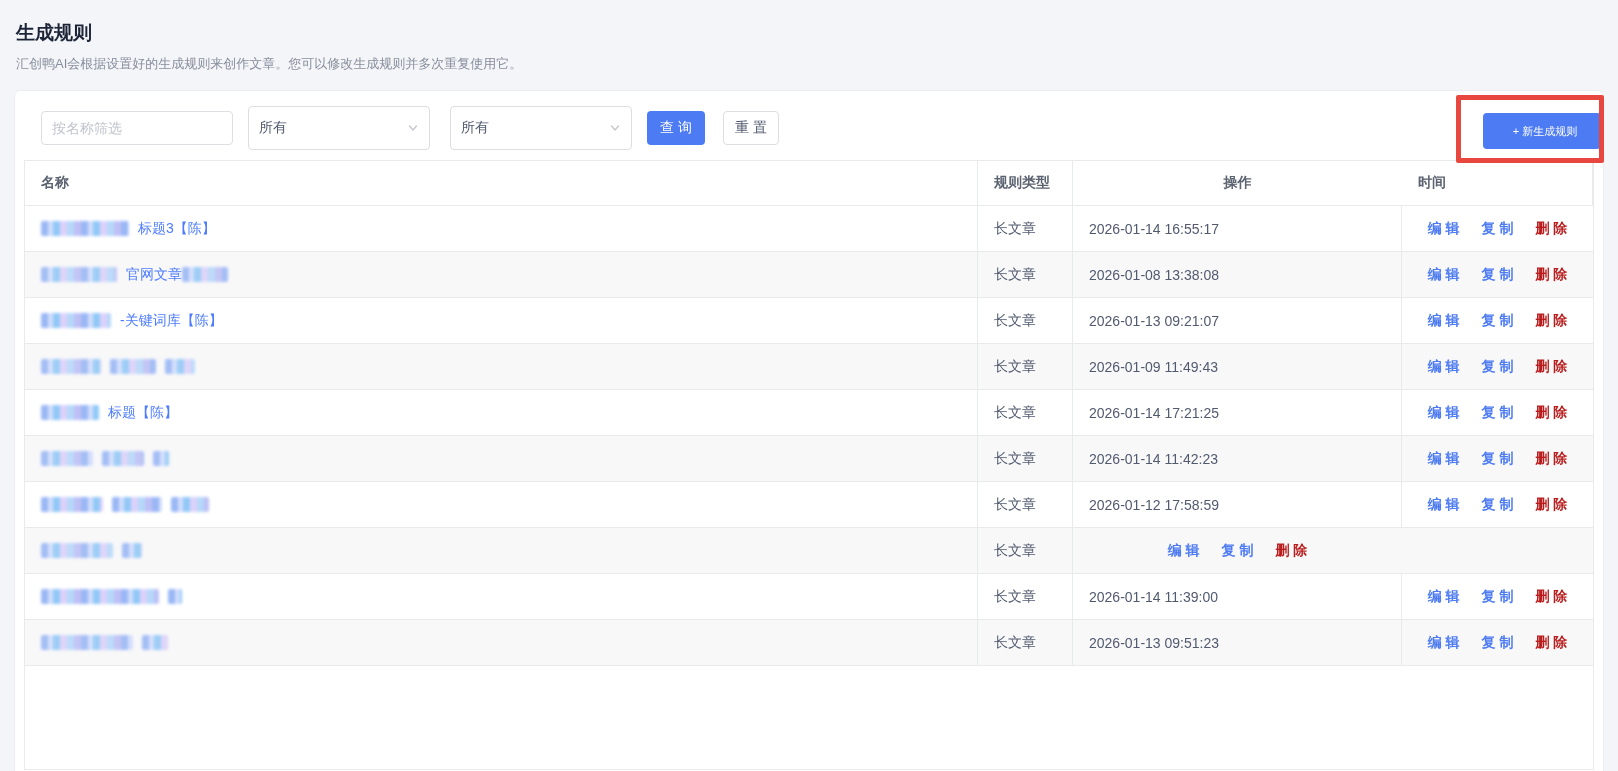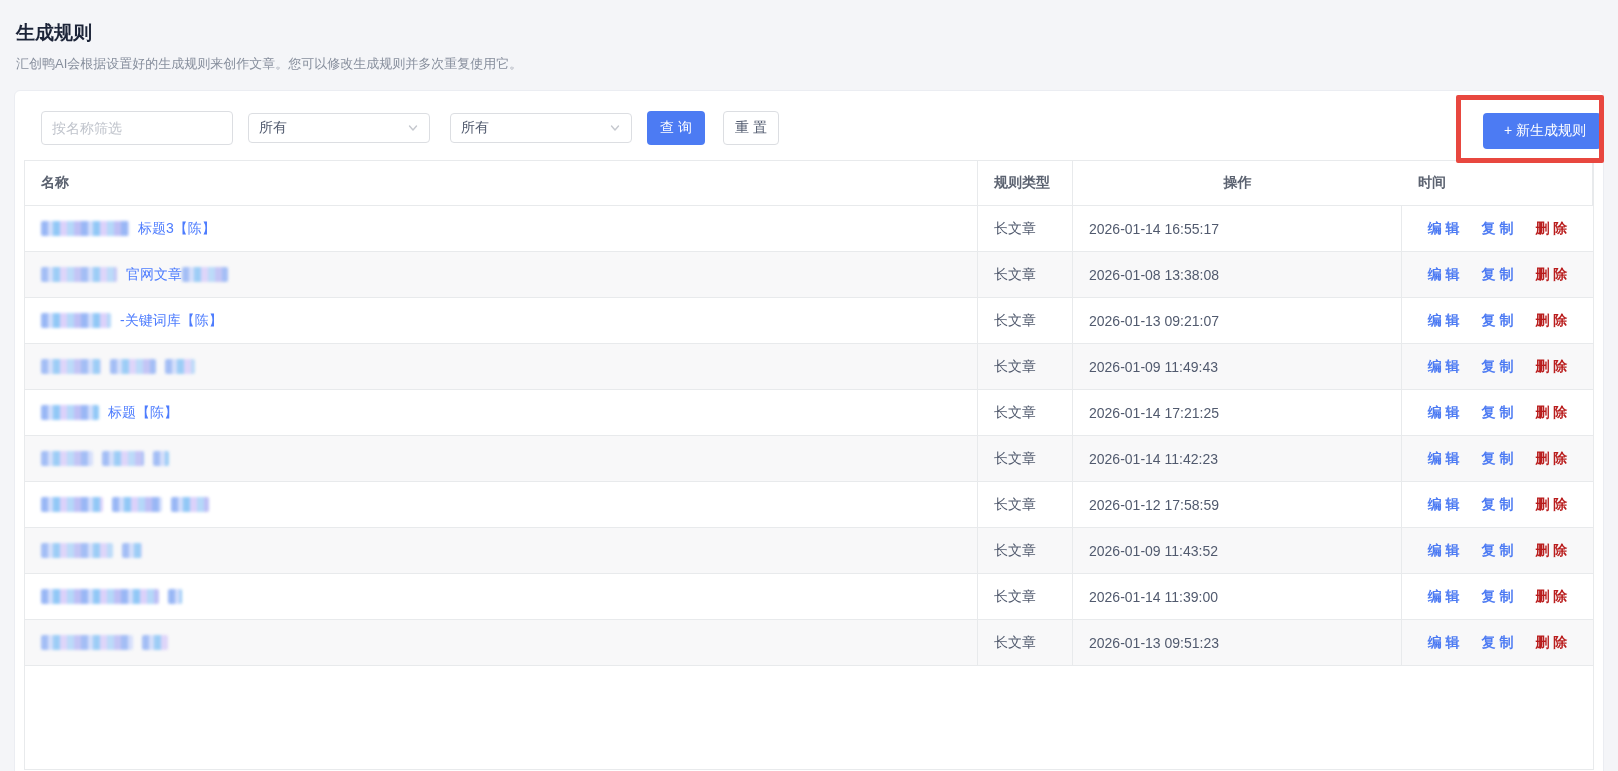--- a/index.html
+++ b/index.html
@@ -24,40 +24,40 @@
 
   
   .filter-bar { position:absolute; left:26px; top:20px; height:34px; display:flex; align-items:center; }
   .f-input {
     width:192px; height:34px; border:1px solid #dcdee2; border-radius:4px;
     padding:0 10px; font-size:14px; color:#515a6e; outline:none;
     font-family:inherit; background:#fff;
   }
   .f-input::placeholder { color:#c0c4cc; }
   .f-select {
-    width:182px; height:30px; border:1px solid #dcdee2; border-radius:4px;
+    width:182px; height:44px; border:1px solid #dcdee2; border-radius:4px;
     display:flex; align-items:center; justify-content:space-between;
     padding:0 10px; font-size:14px; color:#515a6e; background:#fff; cursor:pointer;
   }
   .f-select:nth-of-type(2) { margin-left:15px; }
   .f-select + .f-select { margin-left:20px; }
   .sel1 { margin-left:15px; }
   .sel2 { margin-left:20px; }
   .btn {
     height:34px; border-radius:4px; font-size:14px; display:flex; align-items:center;
     justify-content:center; cursor:pointer; border:1px solid transparent; font-family:inherit;
   }
   .btn-primary { background:#4c7bf3; color:#fff;text-align:center; }
   .btn-query { width:58px; margin-left:15px; }
   .btn-reset { width:56px; margin-left:18px; background:#fff; color:#515a6e; border-color:#dcdee2; }
 
   
   .new-rule-btn {
     position:absolute; left:1468px; top:22px; width:118px; height:36px;
-    border-radius:4px; background:#4c7bf3; color:#fff; font-size:14px;
+    border-radius:4px; background:#4c7bf3; color:#fff; font-size:11px;
     display:flex; align-items:center; justify-content:center; cursor:pointer;padding-left:6px;
   }
   .annotation-rect {
     position:absolute; left:1456px; top:95px; width:148px; height:68px;
     border:5px solid #e8473f; border-radius:2px; pointer-events:none; z-index:30;
   }
 
   
   .table-wrap {
     position:absolute; left:9px; top:69px; width:1570px; height:610px;
@@ -221,21 +221,20 @@
               <a class="action">复 制</a>
               <a class="action danger">删 除</a>
             </div>
           </div>
           <div class="trow alt">
             <div class="cell c0">
               <span class="redact" style="width: 72px;"></span>
               <span class="redact" style="width: 20px;"></span>
             </div>
             <div class="cell c1">长文章</div>
-            <div class="cell c2">2026-01-09 11:43:52</div>
             <div class="cell c3">
               <a class="action">编 辑</a>
               <a class="action">复 制</a>
               <a class="action danger">删 除</a>
             </div>
           </div>
           <div class="trow">
             <div class="cell c0">
               <span class="redact" style="width: 118px;"></span>
               <span class="redact" style="width: 14px;"></span>

